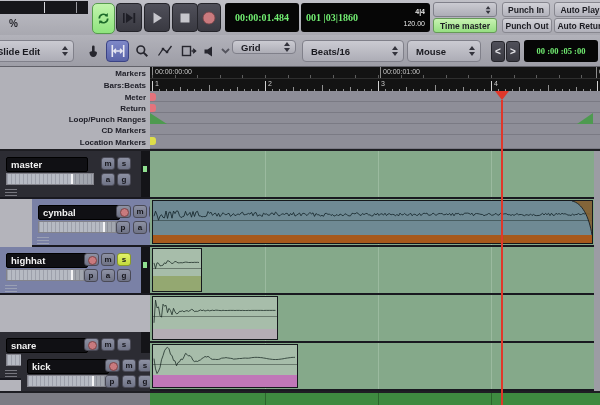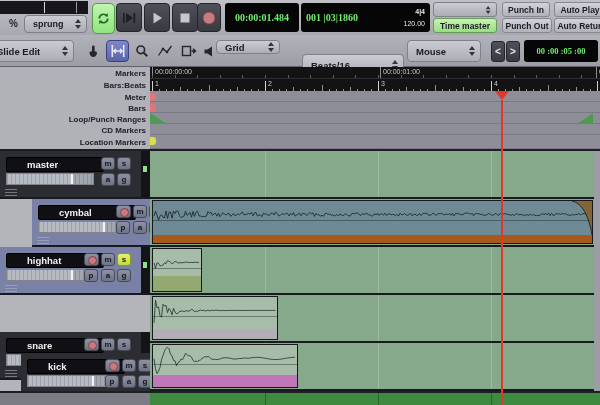--- a/index.html
+++ b/index.html
@@ -35,21 +35,21 @@
   #ruler-labels{left:0;top:67px;width:150px;height:84px;background:#b1b1b8;}
   .rlabel{position:absolute;right:4px;font-size:8px;font-weight:700;color:#21212a;white-space:nowrap;}
   .tick{position:absolute;width:1px;background:#9a9a9a;bottom:0;}
   .ticklabel{position:absolute;font-size:7px;color:#c9c9c9;top:1px;white-space:nowrap;}
   
   .thead{position:absolute;left:0;width:150px;height:46px;border-bottom:2px solid #191920;box-sizing:content-box;}
   .thead.sel{background:#7a81a6;}
   .thead.dark{background:#2c2c33;}
   .lane{position:absolute;left:150px;width:444px;height:46px;background:#85a98a;border-bottom:2px solid #191920;}
   .namebox{position:absolute;left:6px;top:6px;width:76px;height:13px;background:#101014;border:1px solid #000;
-           border-radius:2px;color:#f2f2f2;font-size:9.5px;font-weight:700;line-height:13px;padding-left:20px;box-sizing:content-box;}
+           border-radius:2px;color:#f2f2f2;font-size:9.5px;font-weight:700;line-height:13px;padding-left:4px;box-sizing:content-box;}
   .fader{position:absolute;left:6px;top:22px;width:88px;height:12px;background:#b6bac3;border:1px solid #83838b;box-sizing:border-box;
          background-image:repeating-linear-gradient(90deg,rgba(40,40,60,.18) 0 1px,transparent 1px 4px);}
   .faderline{position:absolute;left:64px;top:0;width:2px;height:100%;background:#f4f4f6;}
   .fadershade{position:absolute;left:66px;top:0;right:0;height:100%;background:rgba(30,30,40,.13);}
   .hbtn{position:absolute;width:14px;height:13px;border-radius:3px;background:linear-gradient(#8d91a3,#6f7386);
         border:1px solid #4a4a56;color:#15151b;font-size:8px;font-weight:700;text-align:center;line-height:12px;box-sizing:border-box;}
   .hbtn.soloon{background:linear-gradient(#e2f26a,#c3da3d);border-color:#8a9a28;}
   .recbtn{position:absolute;left:84px;top:6px;width:15px;height:13px;border-radius:3px;background:linear-gradient(#8d91a3,#6f7386);
         border:1px solid #4a4a56;box-sizing:border-box;}
   .recdot{position:absolute;left:3px;top:2px;width:7px;height:7px;border-radius:50%;background:#c97a7e;border:1px solid #7c4448;}
@@ -69,24 +69,20 @@
 <body>
 
 <div id="app">
 
   <div class="abs" id="row1">
     <div class="abs" style="left:0;top:1px;width:88px;height:13px;background:#17171b;">
       <div class="abs" style="left:44px;top:1px;width:1px;height:11px;background:#d8d8dc;"></div>
       <div class="abs" style="left:76px;top:1px;width:1px;height:11px;background:#9a9aa0;"></div>
     </div>
     <div class="abs" style="left:9px;top:18px;font-size:10px;font-weight:700;color:#26262c;">%</div>
-    <div class="dd" style="left:24px;top:15px;width:63px;height:18px;">
-      <span class="lbl" style="font-size:9px;">sprung</span>
-      <span class="spin"></span>
-    </div>
 
     <div id="loop-btn">
       <svg width="15" height="15" viewBox="0 0 16 16">
         <path d="M3.5 8a4.5 4.5 0 0 1 8-2.8" fill="none" stroke="#1d6b2a" stroke-width="1.8"></path>
         <path d="M12.5 8a4.5 4.5 0 0 1-8 2.8" fill="none" stroke="#1d6b2a" stroke-width="1.8"></path>
         <path d="M12.6 2.2 12.6 6 9 5.4z" fill="#1d6b2a"></path>
         <path d="M3.4 13.8 3.4 10 7 10.6z" fill="#1d6b2a"></path>
       </svg>
     </div>
     <div class="tbtn" style="left:116px;">
@@ -174,25 +170,25 @@
       <svg width="12" height="13" viewBox="0 0 12 13">
         <path d="M1.5 4.5h3L9 1.5v10L4.5 8.5h-3z" fill="#26262e"></path>
       </svg>
     </div>
     <div class="tool" style="left:219px;width:12px;">
       <svg width="9" height="6" viewBox="0 0 9 6">
         <path d="M1 1l3.5 3.5L8 1" fill="none" stroke="#55555e" stroke-width="1.8"></path>
       </svg>
     </div>
 
-    <div class="dd" style="left:216px;top:5px;width:64px;height:14px;">
+    <div class="dd" style="left:232px;top:5px;width:64px;height:14px;">
       <span class="lbl">Grid</span>
       <span class="spin"></span>
     </div>
-    <div class="dd" style="left:302px;top:19px;width:102px;height:22px;">
+    <div class="dd" style="left:302px;top:5px;width:102px;height:22px;">
       <span class="lbl">Beats/16</span>
       <span class="spin"></span>
     </div>
     <div class="dd" style="left:407px;top:5px;width:74px;height:22px;">
       <span class="lbl">Mouse</span>
       <span class="spin"></span>
     </div>
     <div class="navbtn" style="left:491px;">&lt;</div>
     <div class="navbtn" style="left:506px;">&gt;</div>
     <div class="clockpanel" style="left:524px;top:5px;width:74px;height:22px;">
@@ -303,21 +299,21 @@
   </div>
   <div class="abs mrow" id="mrow-meter" class2="mrow" style="top: 91px; height: 11px;"></div>
   <div class="abs mrow" id="mrow-tempo" style="top: 102px; height: 11px;"></div>
   <div class="abs mrow" id="mrow-loop" style="top: 113px; height: 11px;"></div>
   <div class="abs mrow" id="mrow-cd" style="top: 124px; height: 11px;"></div>
   <div class="abs mrow" id="mrow-location" style="top: 135px; height: 14px;"></div>
   <div class="abs" id="ruler-labels">
       <div class="rlabel" style="top: 2px;">Markers</div>
       <div class="rlabel" style="top: 14px;">Bars:Beats</div>
       <div class="rlabel" style="top: 26px;">Meter</div>
-      <div class="rlabel" style="top: 37px;">Bars</div>
+      <div class="rlabel" style="top: 37px;">Return</div>
       <div class="rlabel" style="top: 48px; margin-left: 24px;">Loop/Punch Ranges</div>
       <div class="rlabel" style="top: 59px;">CD Markers</div>
       <div class="rlabel" style="top: 71px;">Location Markers</div>
     </div>
 
   <div class="abs" id="tracks">
       <div class="thead dark" style="top: 151px;">
         <div class="namebox">master</div>
         <div class="fader">
           <div class="faderline"></div>

